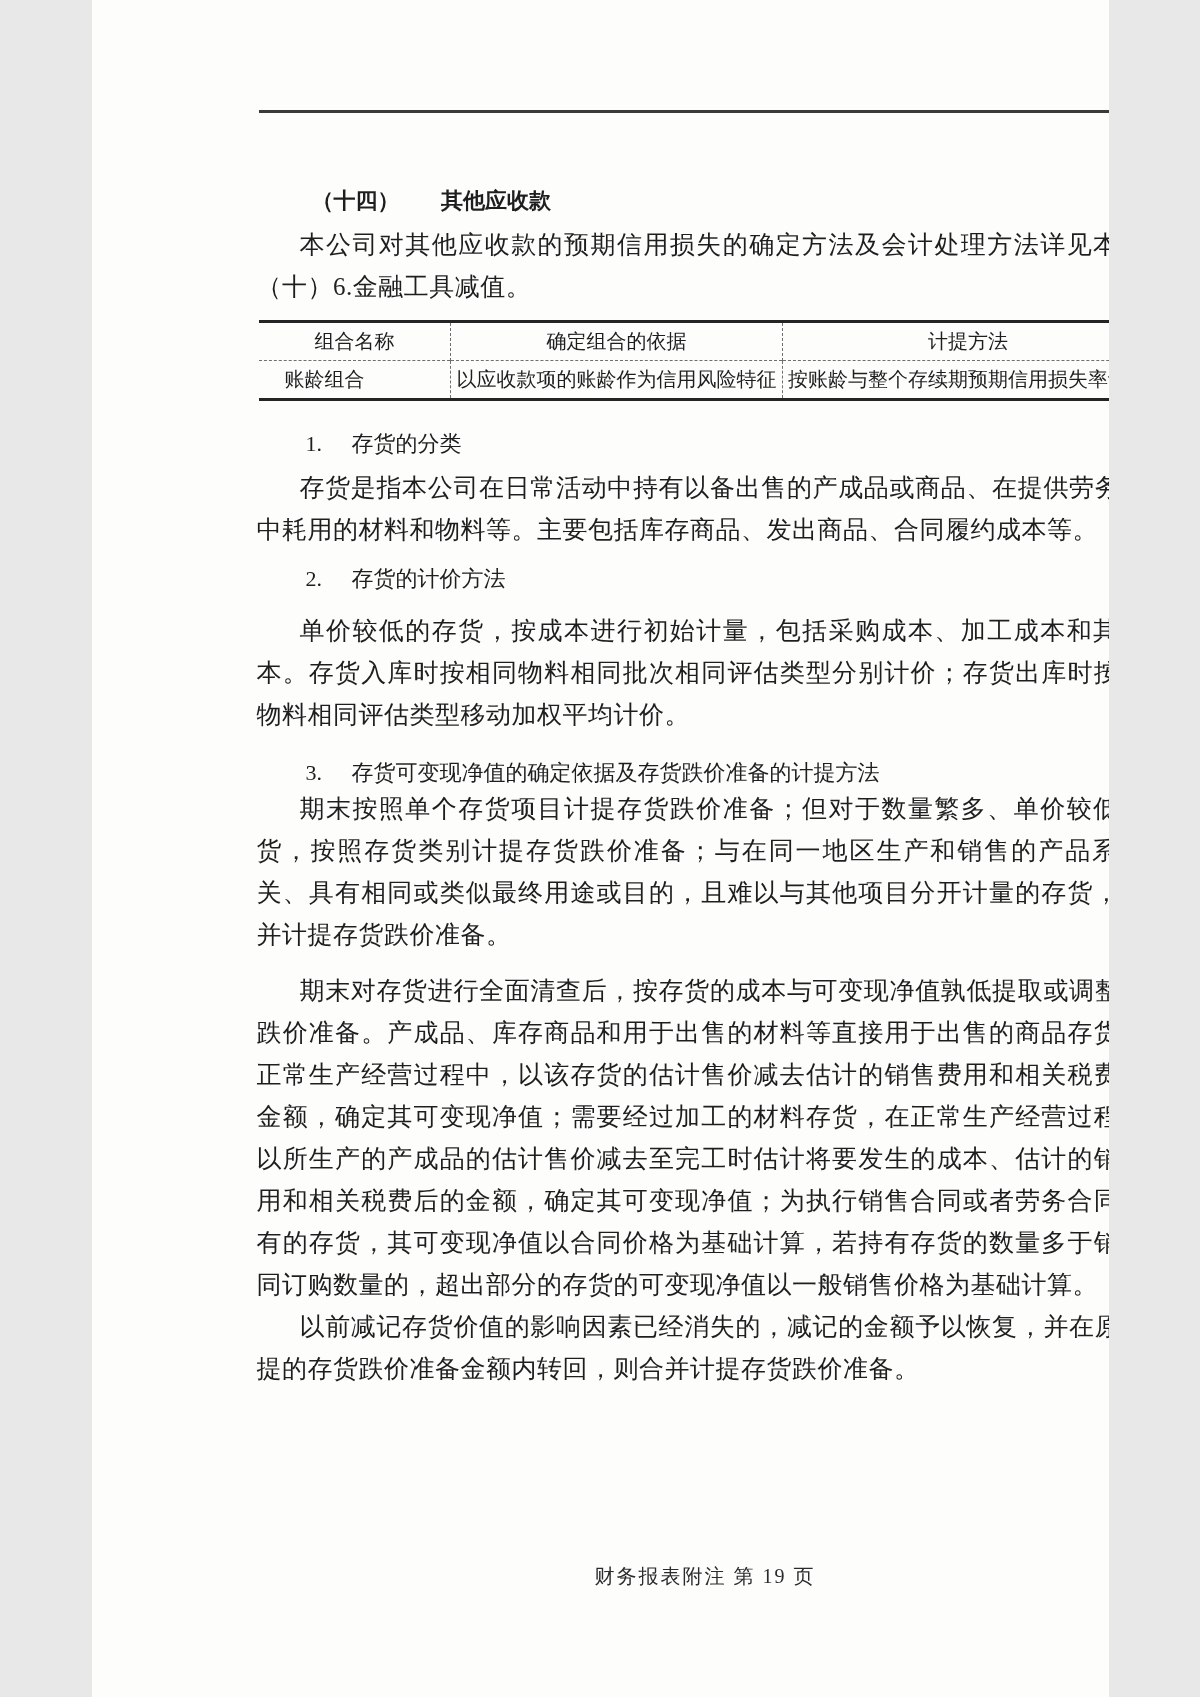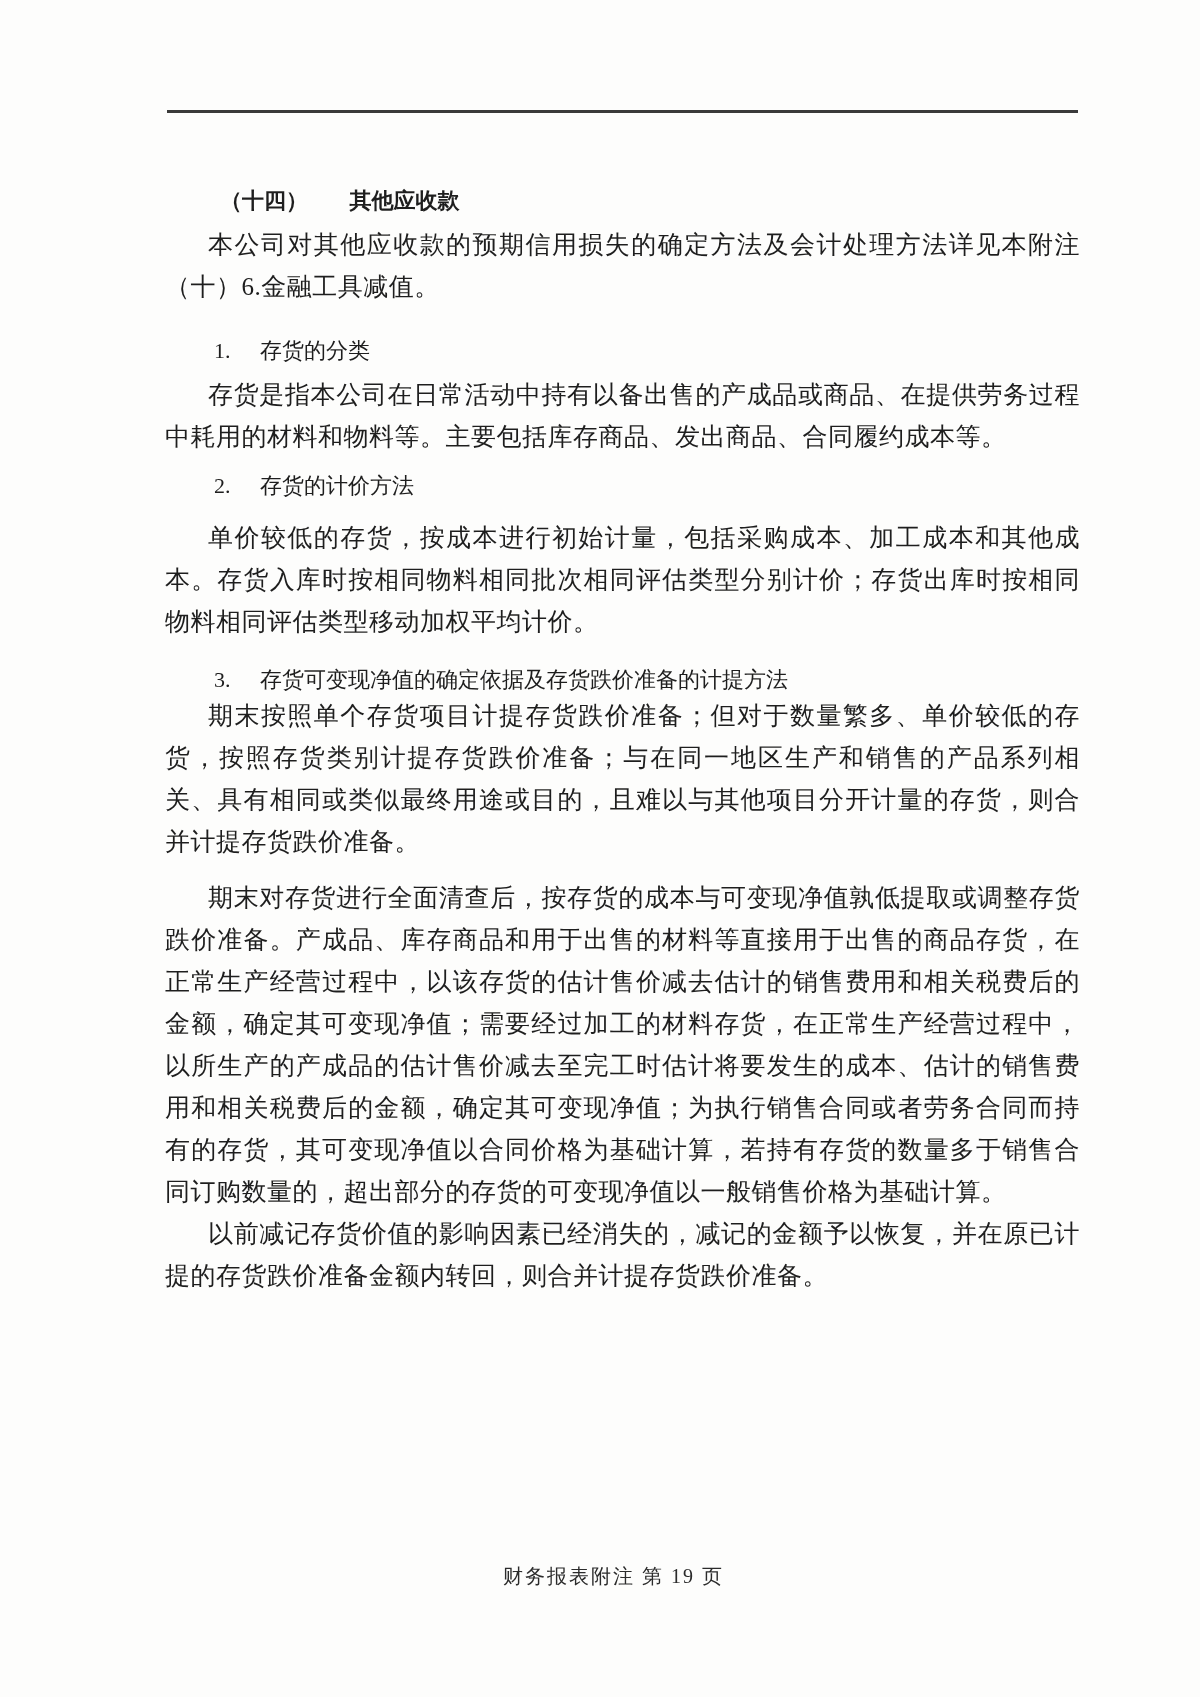--- a/index.html
+++ b/index.html
@@ -1,18 +1,18 @@
 <!DOCTYPE html>
 <html lang="zh"><head>
 <meta charset="utf-8">
 <style>
   html, body { margin:0; padding:0; background:#e8e8e8; }
   .page {
     position:relative;
-    width:1200px; height:1697px;
+    width:1017px; height:1697px;
     margin:0 auto;
     background:#fdfdfc;
     font-family:"Liberation Serif","DejaVu Serif",serif;
     color:#1e1e1e;
     overflow:hidden;
   }
   .top-rule {
     position:absolute; left:167px; top:110px;
     width:911px; height:3px;
     background:#3a3a3a;
@@ -91,20 +91,41 @@
   <main class="content">
 
     <h2 class="sec-heading" id="sec14-heading">
       <span class="sec-num">（十四）</span>
       <span class="sec-title">其他应收款</span>
     </h2>
 
     <p class="para mt8">本公司对其他应收款的预期信用损失的确定方法及会计处理方法详见本附注（十）6.金融工具减值。</p>
 
 
+    <table class="combo-table">
+      <colgroup>
+          <col class="c1">
+          <col class="c2">
+          <col class="c3">
+        </colgroup>
+      <thead>
+        <tr>
+          <th>组合名称</th>
+          <th>确定组合的依据</th>
+          <th>计提方法</th>
+        </tr>
+      </thead>
+      <tbody>
+        <tr>
+          <td class="cell-left">账龄组合</td>
+          <td>以应收款项的账龄作为信用风险特征</td>
+          <td>按账龄与整个存续期预期信用损失率计提</td>
+        </tr>
+      </tbody>
+    </table>
 
 
     <h3 class="sub-heading mt28">
       <span class="sub-num">1.</span>
       <span>存货的分类</span>
     </h3>
     <p class="para mt8">存货是指本公司在日常活动中持有以备出售的产成品或商品、在提供劳务过程中耗用的材料和物料等。主要包括库存商品、发出商品、合同履约成本等。</p>
 
     <h3 class="sub-heading mt24">
       <span class="sub-num">2.</span>

